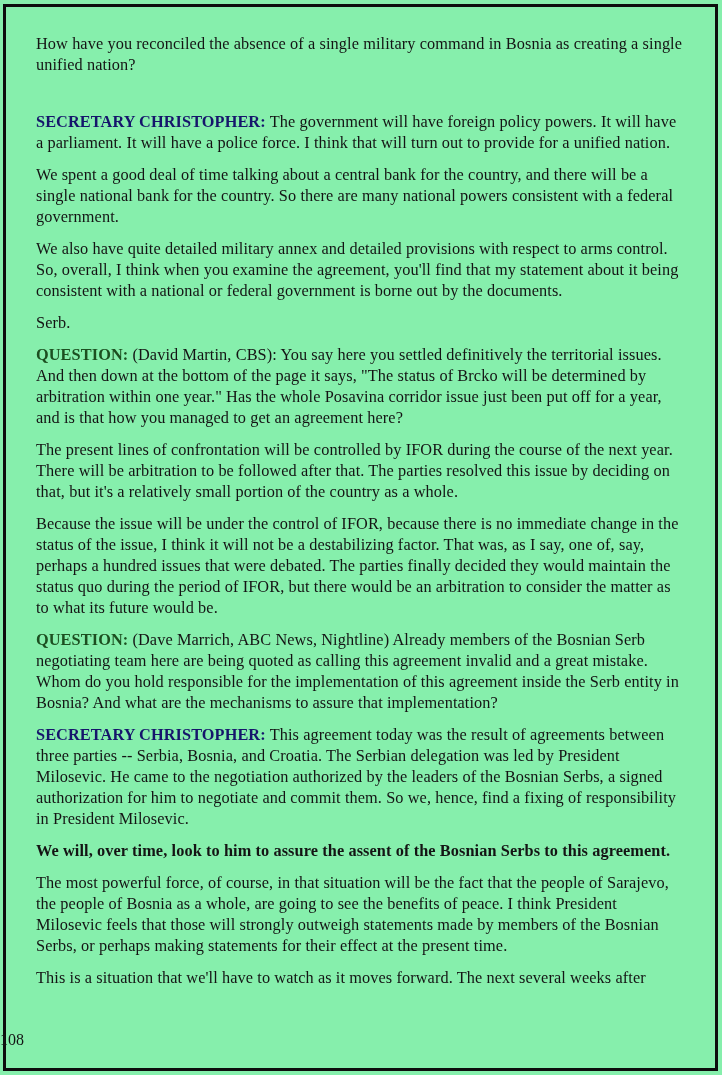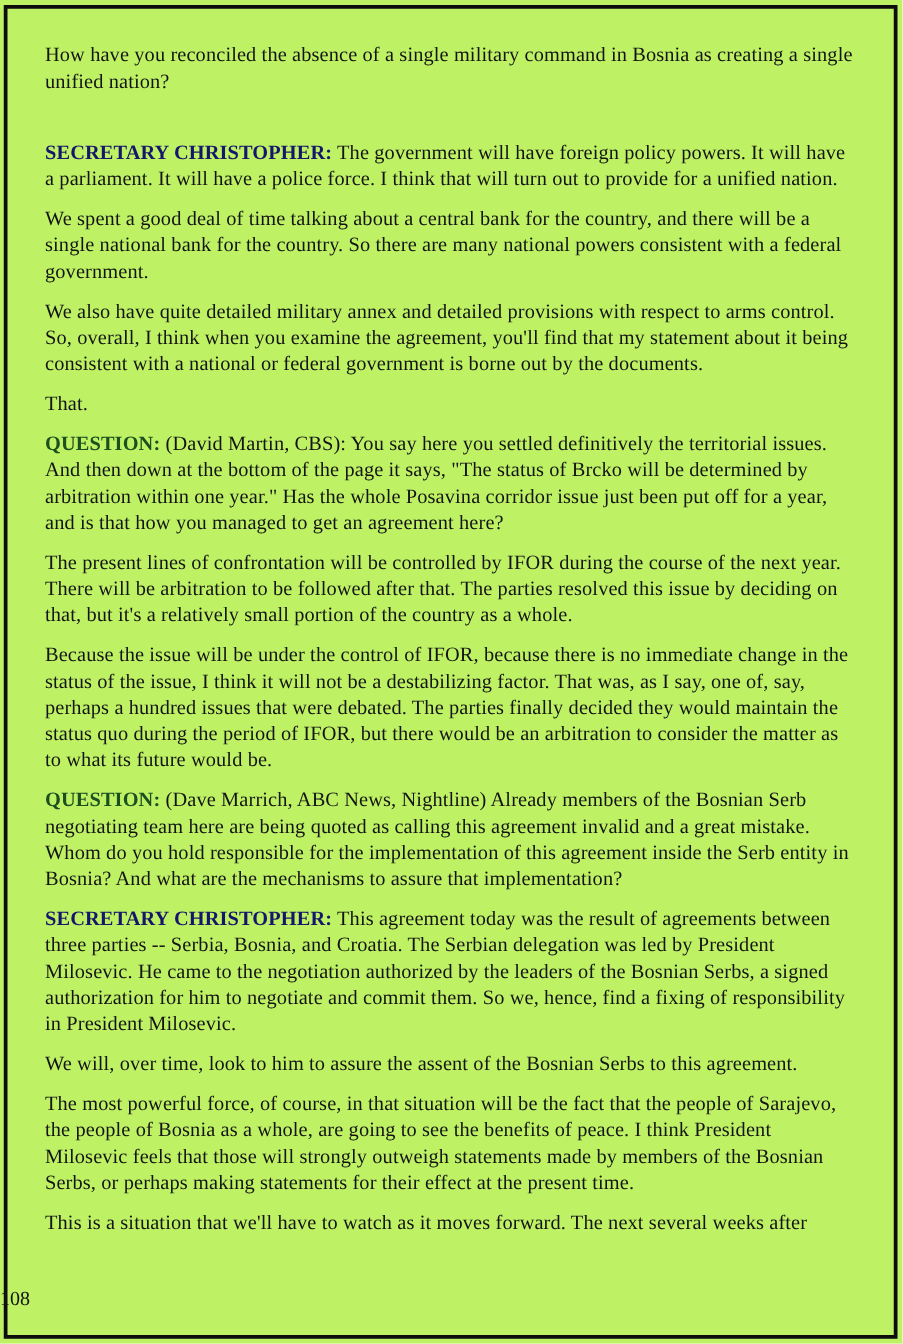--- a/index.html
+++ b/index.html
@@ -4,21 +4,21 @@
 <style>
   html, body {
     margin: 0;
     padding: 0;
     background: #ffffff;
   }
   .scan-page {
     position: relative;
     width: 722px;
     height: 1075px;
-    background: #bef264;
+    background: #86efac;
     font-family: "Liberation Serif", serif;
     color: #141414;
     overflow: hidden;
     box-sizing: border-box;
   }
   .border-frame {
     position: absolute;
     top: 4px;
     left: 3px;
     right: 4px;
@@ -55,24 +55,24 @@
 </head>
 <body>
 
 <div class="scan-page">
   <div class="border-frame"></div>
   <div class="content">
       <p class="para" style="color: rgb(20, 20, 20);">How have you reconciled the absence of a single military command in Bosnia as creating a single unified nation?</p>
       <p class="para" style="color: rgb(20, 20, 20); margin-top: 36px;"><span class="speaker" style="color: rgb(21, 21, 107);">SECRETARY CHRISTOPHER:</span> The government will have foreign policy powers. It will have a parliament. It will have a police force. I think that will turn out to provide for a unified nation.</p>
       <p class="para" style="color: rgb(20, 20, 20);">We spent a good deal of time talking about a central bank for the country, and there will be a single national bank for the country. So there are many national powers consistent with a federal government.</p>
       <p class="para" style="color: rgb(20, 20, 20);">We also have quite detailed military annex and detailed provisions with respect to arms control. So, overall, I think when you examine the agreement, you'll find that my statement about it being consistent with a national or federal government is borne out by the documents.</p>
-      <p class="para" style="color: rgb(20, 20, 20);">That.</p>
+      <p class="para" style="color: rgb(20, 20, 20);">Serb.</p>
       <p class="para" style="color: rgb(20, 20, 20);"><span class="speaker" style="color: rgb(28, 79, 32);">QUESTION:</span> (David Martin, CBS): You say here you settled definitively the territorial issues. And then down at the bottom of the page it says, "The status of Brcko will be determined by arbitration within one year." Has the whole Posavina corridor issue just been put off for a year, and is that how you managed to get an agreement here?</p>
       <p class="para" style="color: rgb(20, 20, 20);">The present lines of confrontation will be controlled by IFOR during the course of the next year. There will be arbitration to be followed after that. The parties resolved this issue by deciding on that, but it's a relatively small portion of the country as a whole.</p>
       <p class="para" style="color: rgb(20, 20, 20);">Because the issue will be under the control of IFOR, because there is no immediate change in the status of the issue, I think it will not be a destabilizing factor. That was, as I say, one of, say, perhaps a hundred issues that were debated. The parties finally decided they would maintain the status quo during the period of IFOR, but there would be an arbitration to consider the matter as to what its future would be.</p>
       <p class="para" style="color: rgb(20, 20, 20);"><span class="speaker" style="color: rgb(28, 79, 32);">QUESTION:</span> (Dave Marrich, ABC News, Nightline) Already members of the Bosnian Serb negotiating team here are being quoted as calling this agreement invalid and a great mistake. Whom do you hold responsible for the implementation of this agreement inside the Serb entity in Bosnia? And what are the mechanisms to assure that implementation?</p>
       <p class="para" style="color: rgb(20, 20, 20);"><span class="speaker" style="color: rgb(21, 21, 107);">SECRETARY CHRISTOPHER:</span> This agreement today was the result of agreements between three parties -- Serbia, Bosnia, and Croatia. The Serbian delegation was led by President Milosevic. He came to the negotiation authorized by the leaders of the Bosnian Serbs, a signed authorization for him to negotiate and commit them. So we, hence, find a fixing of responsibility in President Milosevic.</p>
-      <p class="para" style="color: rgb(20, 20, 20);">We will, over time, look to him to assure the assent of the Bosnian Serbs to this agreement.</p>
+      <p class="para" style="color: rgb(20, 20, 20); font-weight: bold;">We will, over time, look to him to assure the assent of the Bosnian Serbs to this agreement.</p>
       <p class="para" style="color: rgb(20, 20, 20);">The most powerful force, of course, in that situation will be the fact that the people of Sarajevo, the people of Bosnia as a whole, are going to see the benefits of peace. I think President Milosevic feels that those will strongly outweigh statements made by members of the Bosnian Serbs, or perhaps making statements for their effect at the present time.</p>
       <p class="para" style="color: rgb(20, 20, 20);">This is a situation that we'll have to watch as it moves forward. The next several weeks after</p>
     </div>
   <div class="page-number">108</div>
 </div>
 
 </body></html>

